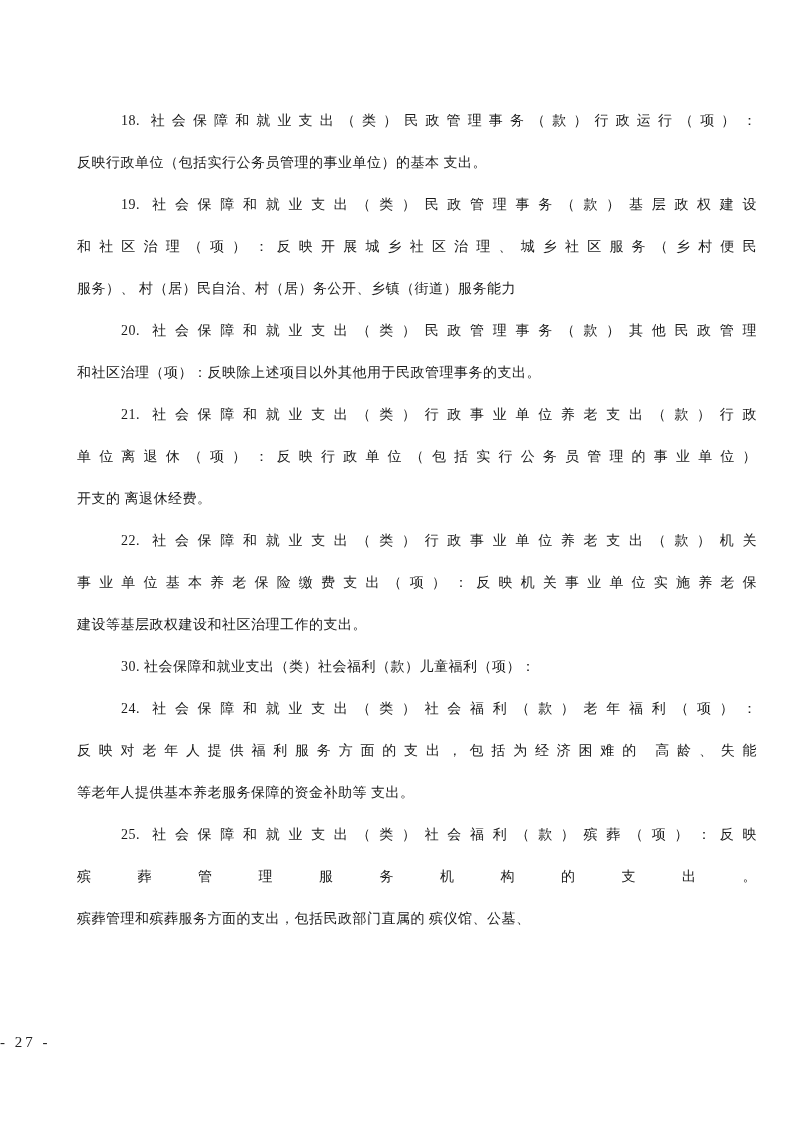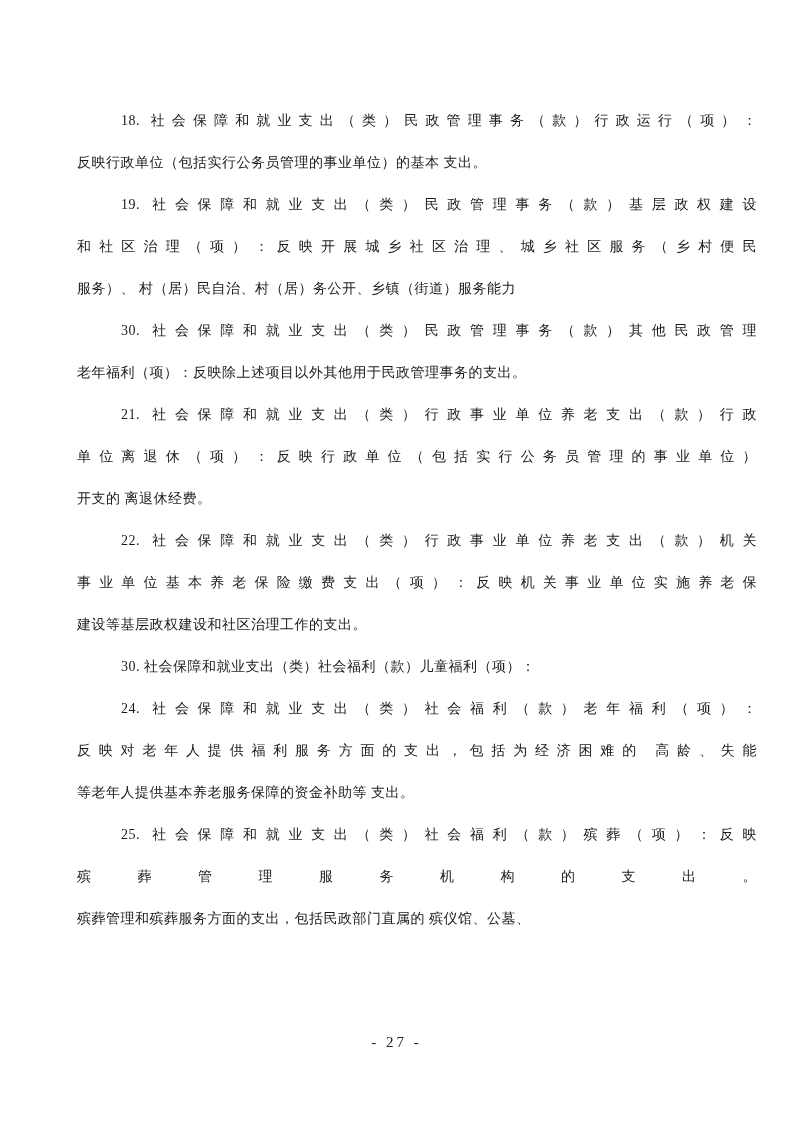--- a/index.html
+++ b/index.html
@@ -44,21 +44,21 @@
     text-align-last: justify;
   }
   .line.first {
     text-indent: 44px; 
   }
   .page-number {
     position: absolute;
     top: 1034px;
     left: 0;
     width: 100%;
-    text-align: center;
+    text-align: left;
     font-size: 15px;
     letter-spacing: 3px;
     color: #222222;
     font-family: "Liberation Serif", "DejaVu Serif", serif;
   }
 </style>
 </head>
 <body>
 
 <div class="page">
@@ -66,22 +66,22 @@
       <div class="para">
         <div class="line first">18. 社会保障和就业支出（类）民政管理事务（款）行政运行（项）：</div>
         <div class="line">反映行政单位（包括实行公务员管理的事业单位）的基本 支出。</div>
       </div>
       <div class="para">
         <div class="line first">19. 社会保障和就业支出（类）民政管理事务（款）基层政权建设</div>
         <div class="line">和社区治理（项）：反映开展城乡社区治理、城乡社区服务（乡村便民</div>
         <div class="line">服务）、 村（居）民自治、村（居）务公开、乡镇（街道）服务能力</div>
       </div>
       <div class="para">
-        <div class="line first">30. 社会保障和就业支出（类）民政管理事务（款）其他民政管理</div>
-        <div class="line">老年福利（项）：反映除上述项目以外其他用于民政管理事务的支出。</div>
+        <div class="line first">20. 社会保障和就业支出（类）民政管理事务（款）其他民政管理</div>
+        <div class="line">和社区治理（项）：反映除上述项目以外其他用于民政管理事务的支出。</div>
       </div>
       <div class="para">
         <div class="line first">21. 社会保障和就业支出（类）行政事业单位养老支出（款）行政</div>
         <div class="line">单位离退休（项）：反映行政单位（包括实行公务员管理的事业单位）</div>
         <div class="line">开支的 离退休经费。</div>
       </div>
       <div class="para">
         <div class="line first">22. 社会保障和就业支出（类）行政事业单位养老支出（款）机关</div>
         <div class="line">事业单位基本养老保险缴费支出（项）：反映机关事业单位实施养老保</div>
         <div class="line">建设等基层政权建设和社区治理工作的支出。</div>

